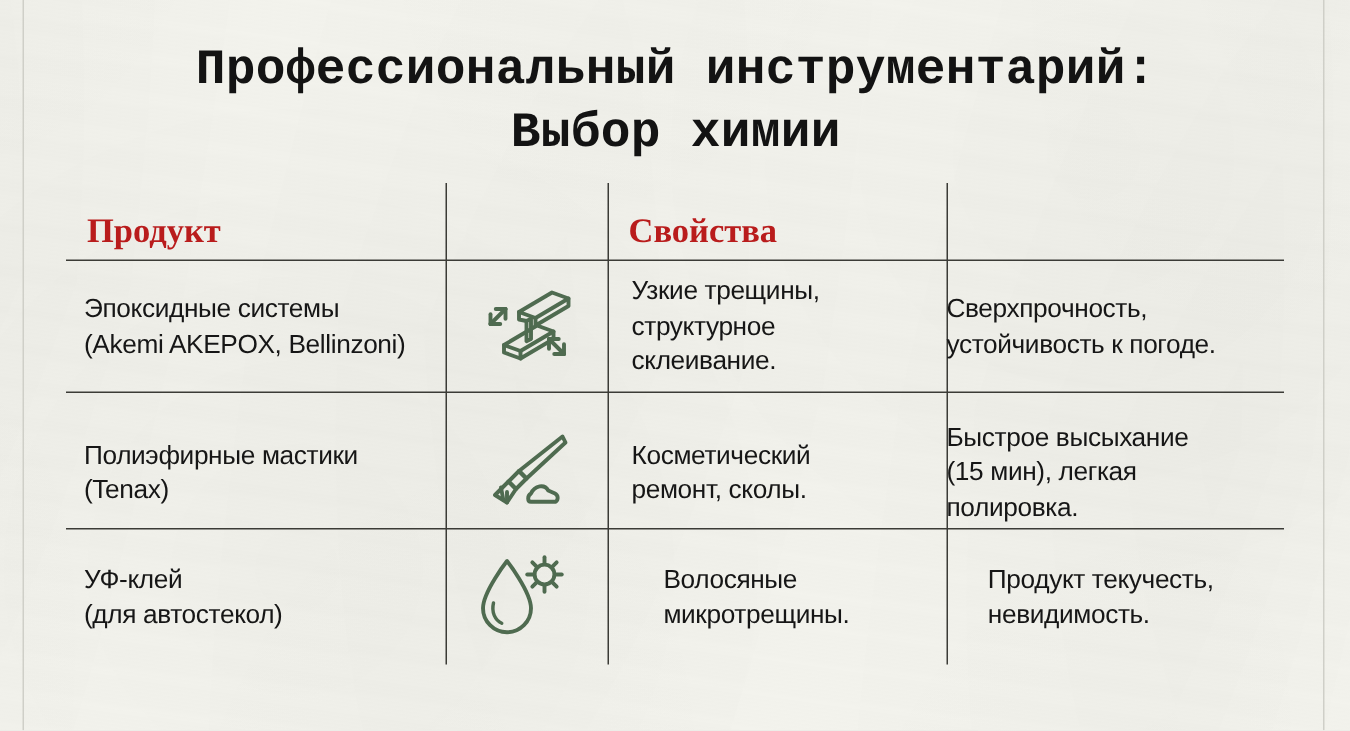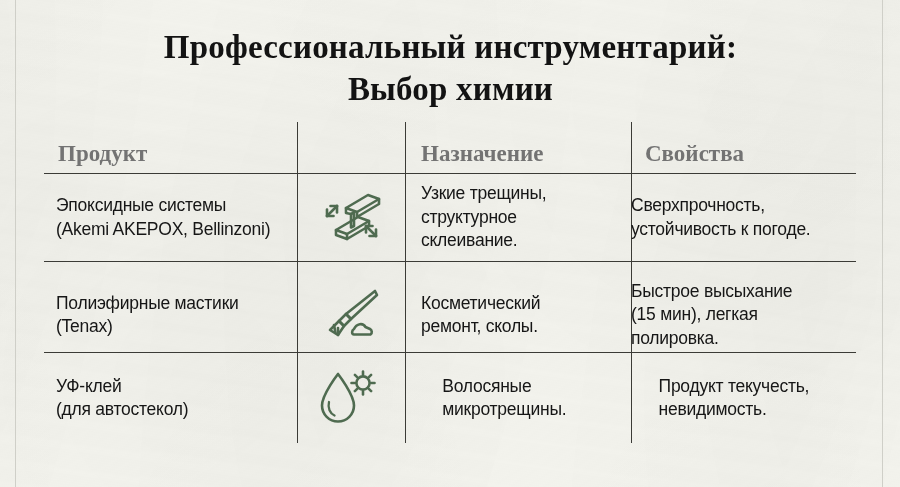--- a/index.html
+++ b/index.html
@@ -40,21 +40,21 @@
   }
   .frame-rule.left  { left: 15px; }
   .frame-rule.right { left: 882px; }
 
   .title {
     position: absolute;
     left: 1px;
     right: 0;
     top: 26px;
     text-align: center;
-    font-family: Liberation Serif, serif;
+    font-family: Liberation Mono, monospace;
     font-weight: 700;
     font-size: 33px;
     line-height: 1.28;
     letter-spacing: .2px;
     color: #131313;
     white-space: pre-line;
   }
 
   .table {
     position: absolute;
@@ -108,21 +108,21 @@
   .cell.c-icon    { width: 108px; justify-content: center; }
   .cell.c-purpose { width: 226px; padding-left: 16px; }
   .cell.c-props   { width: 225px; }
 
   .header .cell {
     align-items: flex-end;
     padding-bottom: 6px;
     font-family: "Liberation Serif", "DejaVu Serif", serif;
     font-weight: 700;
     font-size: 23px;
-    color: #737373;
+    color: #b91c1c;
   }
   .header .cell.c-product { padding-left: 14px; }
   .header .cell.c-purpose { padding-left: 16px; }
   .header .cell.c-props   { padding-left: 14px; text-align: right; }
 
   .body-text {
     font-family: "Liberation Sans", sans-serif;
     font-size: 17.5px;
     line-height: 1.34;
     color: #161616;
@@ -149,21 +149,20 @@
     <div class="vrule c2"></div>
     <div class="vrule c3"></div>
 
     <div class="hrule h0"></div>
     <div class="hrule h1"></div>
     <div class="hrule h2"></div>
 
     <div class="row header">
       <div class="cell c-product">Продукт</div>
       <div class="cell c-icon"></div>
-      <div class="cell c-purpose">Назначение</div>
       <div class="cell c-props">Свойства</div>
     </div>
 
     <div class="row r0">
       <div class="cell c-product">
         <span class="body-text">Эпоксидные системы
 (Akemi AKEPOX, Bellinzoni)</span>
       </div>
       <div class="cell c-icon">
         <span>

